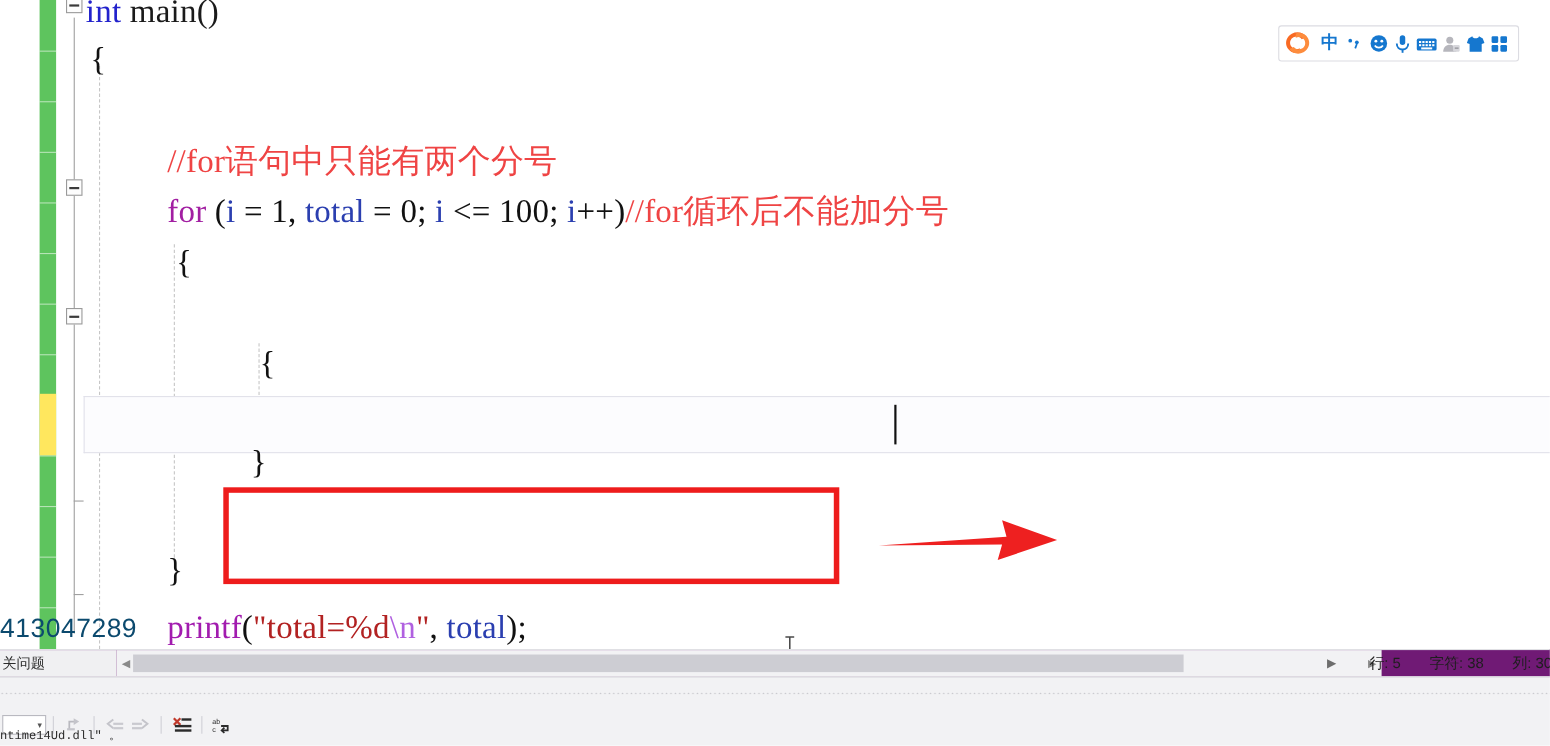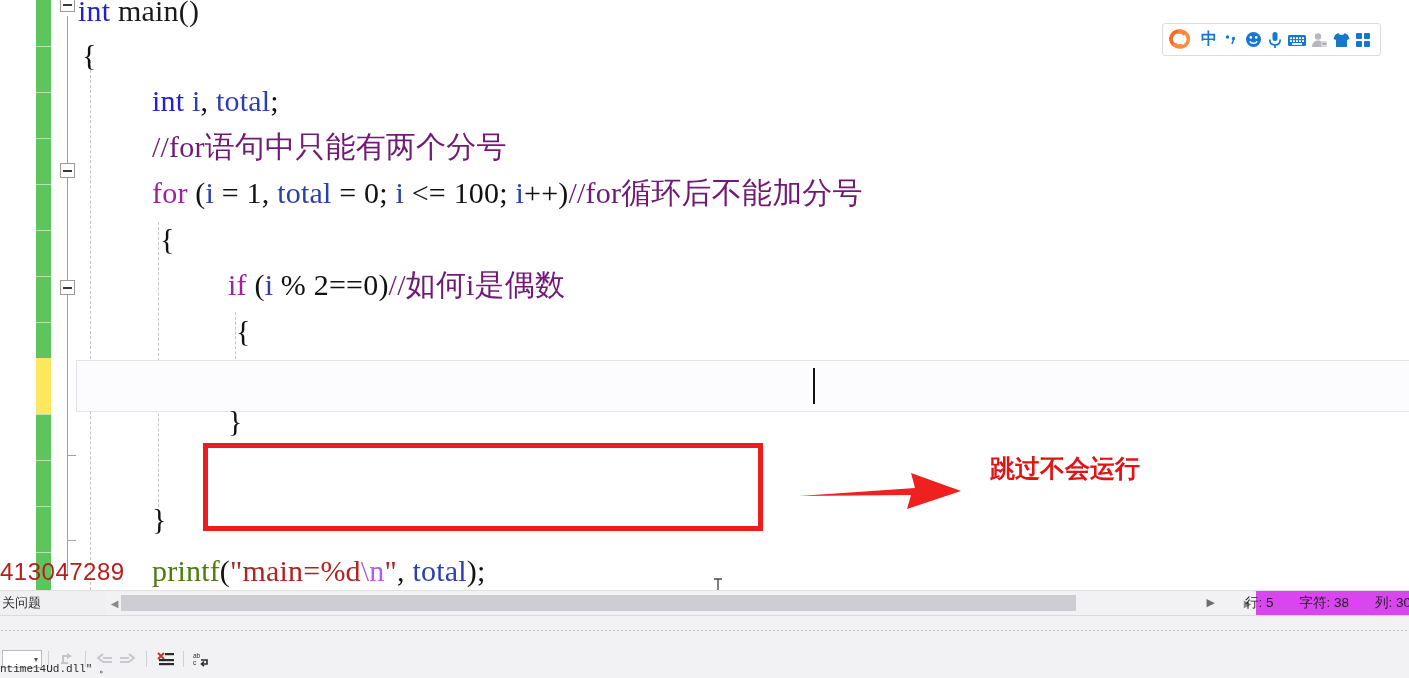--- a/index.html
+++ b/index.html
@@ -57,59 +57,59 @@
   .indent-guide{
     position:absolute;width:0;border-left:1px dashed #c6c6c6;
   }
 
   
   .kw{color:#a21fa2;}
   .kw-blue{color:#2222cc;}
   .var{color:#2b3fb0;}
   .num{color:#111111;}
   .punc{color:#111111;}
-  .cmt{color:#701a75;}
-  .fn{color:#4d7c0f;}
+  .cmt{color:#ef4444;}
+  .fn{color:#a21caf;}
   .str{color:#b22222;}
   .esc{color:#b060e0;}
   .plain{color:#1a1a1a;}
 
   
   .current-line{
     position:absolute;left:76px;top:360px;width:1333px;height:52px;
     border:1px solid #e2e2ea;border-right:none;background:#fcfcfe;
     box-sizing:border-box;
   }
   .caret{
     position:absolute;width:2px;height:36px;background:#111111;
   }
 
   
   .watermark{
     position:absolute;left:0;top:558px;
     font-family:"Liberation Sans",sans-serif;
-    font-size:24px;color:#b91c1c;letter-spacing:.5px;white-space:pre;
+    font-size:24px;color:#0c4a6e;letter-spacing:.5px;white-space:pre;
   }
 
   
   .red-box{
     position:absolute;left:203px;top:443px;width:560px;height:88px;
     border:5px solid #ee1c1c;box-sizing:border-box;background:transparent;
   }
   .red-note{
     position:absolute;left:990px;top:452px;
     font-family:"DejaVu Sans",sans-serif;
     font-size:25px;font-weight:bold;color:#e01414;white-space:pre;
   }
   .red-arrow{position:absolute;left:795px;top:462px;}
 
   
   .hscroll{
     position:absolute;left:0;top:590px;width:1409px;height:25px;
-    background:#d946ef;border-top:1px solid #e0e0e4;box-sizing:border-box;
+    background:#701a75;border-top:1px solid #e0e0e4;box-sizing:border-box;
   }
   .hs-status{
     position:absolute;left:0;top:0;width:106px;height:24px;
     background:#f0f0f2;
     font-family:"Liberation Sans",sans-serif;font-size:13px;color:#2b2b2b;
     line-height:24px;padding-left:2px;box-sizing:border-box;white-space:pre;
     overflow:hidden;
   }
   .hs-track{
     position:absolute;left:106px;top:0;width:1150px;height:24px;background:#f2f2f4;
@@ -220,53 +220,50 @@
     <div class="indent-guide" style="left:235px;top:312px;height:96px;"></div>
 
     <div class="current-line"></div>
 
     <div class="code">
 
       <div class="line" style="left:78px;top:-12px;"><span class="kw-blue">int</span><span class="plain"> main()</span></div>
 
       <div class="line" style="left:82px;top:32px;"><span class="punc">{</span></div>
 
-      <div class="line" style="left:152px;top:78px;"><span class="kw-blue">int</span><span class="var"> i</span><span class="punc">, </span><span class="var">total</span><span class="punc">;</span></div>
 
       <div class="line" style="left:152px;top:124px;"><span class="cmt">//for语句中只能有两个分号</span></div>
 
       <div class="line" style="left:152px;top:170px;"><span class="kw">for</span><span class="punc"> (</span><span class="var">i</span><span class="punc"> = </span><span class="num">1</span><span class="punc">, </span><span class="var">total</span><span class="punc"> = </span><span class="num">0</span><span class="punc">; </span><span class="var">i</span><span class="punc"> &lt;= </span><span class="num">100</span><span class="punc">; </span><span class="var">i</span><span class="punc">++)</span><span class="cmt">//for循环后不能加分号</span></div>
 
       <div class="line" style="left:160px;top:216px;"><span class="punc">{</span></div>
 
-      <div class="line" style="left:228px;top:262px;"><span class="kw">if</span><span class="punc"> (</span><span class="var">i</span><span class="punc"> % </span><span class="num">2==0</span><span class="punc">)</span><span class="cmt">//如何i是偶数</span></div>
 
       <div class="line" style="left:236px;top:308px;"><span class="punc">{</span></div>
 
       <div class="caret" style="left:813px;top:368px;"></div>
 
       <div class="line" style="left:228px;top:398px;"><span class="punc">}</span></div>
 
 
       <div class="line" style="left:152px;top:496px;"><span class="punc">}</span></div>
 
-      <div class="line" style="left:152px;top:548px;"><span class="fn">printf</span><span class="punc">(</span><span class="str">"</span><span class="str">main=%d</span><span class="esc">\n</span><span class="str">"</span><span class="punc">, </span><span class="var">total</span><span class="punc">);</span></div>
+      <div class="line" style="left:152px;top:548px;"><span class="fn">printf</span><span class="punc">(</span><span class="str">"</span><span class="str">total=%d</span><span class="esc">\n</span><span class="str">"</span><span class="punc">, </span><span class="var">total</span><span class="punc">);</span></div>
 
       <svg class="mouse-cursor" style="position:absolute;left:712px;top:578px;" width="12" height="26" viewBox="0 0 12 26">
         <path d="M2 1 H10 M6 1 V25 M2 25 H10" stroke="#4a4a4a" stroke-width="1.4" fill="none"></path>
       </svg>
     </div>
 
     <div class="watermark">413047289</div>
 
     <div class="red-box"></div>
     <svg class="red-arrow" width="170" height="56" viewBox="0 0 170 56">
       <path d="M4 34 L120 26 L116 11 L166 29 L112 47 L116 33 Z" fill="#ee2020"></path>
     </svg>
-    <div class="red-note">跳过不会运行</div>
   </div>
 
   <div class="hscroll">
     <div class="hs-status">关问题</div>
     <div class="hs-track">
       <div class="hs-arrow" style="left:0;">◀</div>
       <div class="hs-thumb"></div>
       <div class="hs-arrow" style="left:1133px;">▶</div>
     </div>
   </div>

